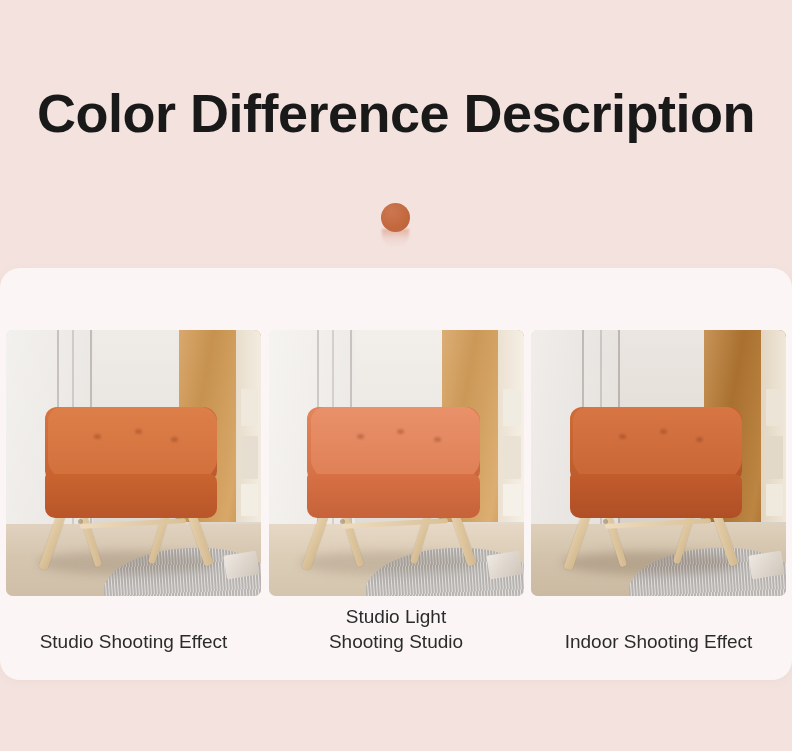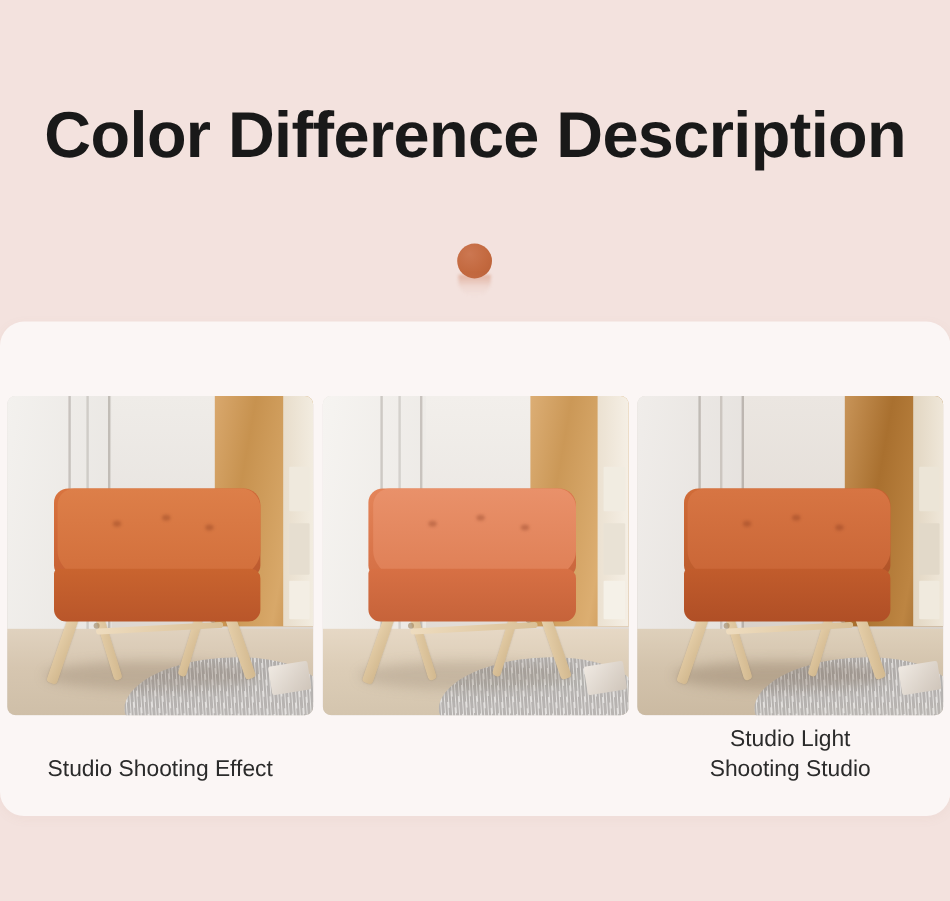--- a/index.html
+++ b/index.html
@@ -318,16 +318,19 @@
     </div>
 
     <div class="captions">
       <div class="caption">
         <span>Studio Shooting Effect</span>
       </div>
       <div class="caption">
         <span>Studio Light</span><br>
         <span>Shooting Studio</span>
       </div>
+      <div class="caption">
+        <span>Indoor Shooting Effect</span>
+      </div>
     </div>
 
   </div>
 </div>
 
 </body></html>

